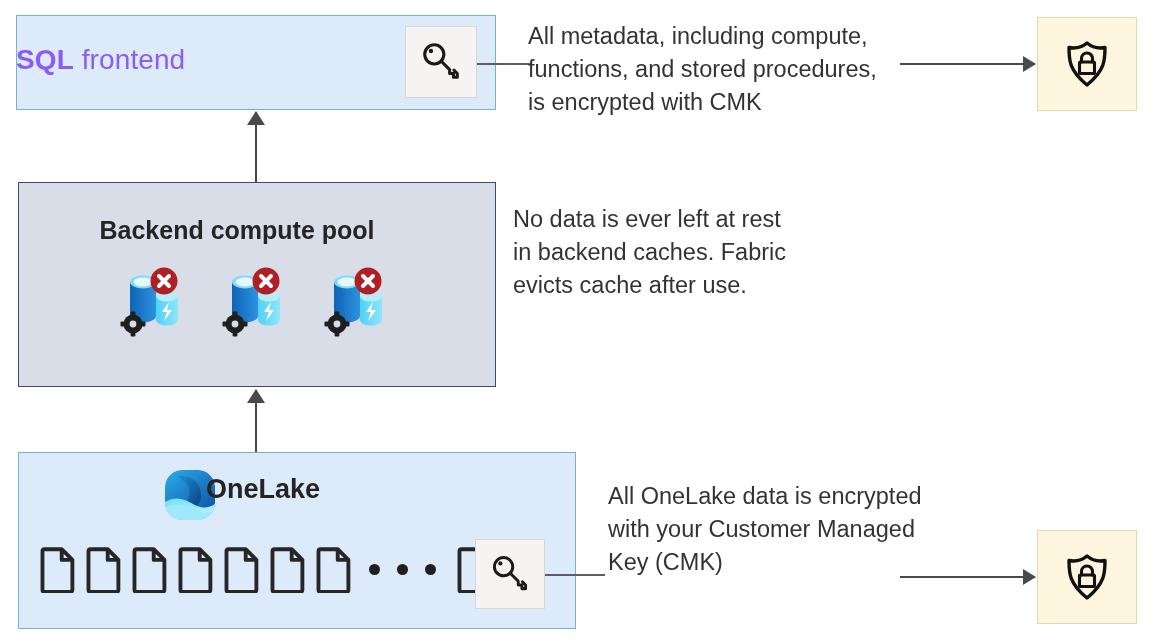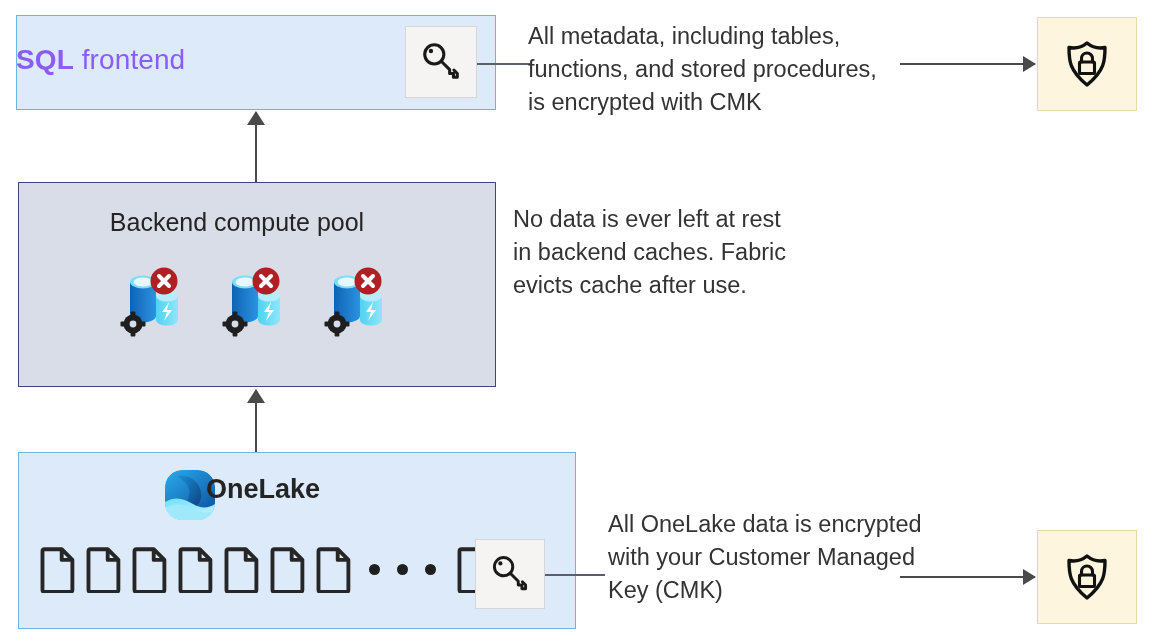--- a/index.html
+++ b/index.html
@@ -43,24 +43,24 @@
     text-align: left;
     font-size: 28px;
     letter-spacing: .1px;
     color: #8b5cf6;
     white-space: nowrap;
   }
   .sql-title b { font-weight: 700; }
   .sql-title span.reg { font-weight: 400; }
 
   .backend-title {
-    left: 18px; top: 208px; width: 438px;
+    left: 18px; top: 216px; width: 438px;
     text-align: center;
     font-size: 25px;
-    font-weight: 400;
+    font-weight: 700;
     color: #242424;
   }
 
   .onelake-title {
     left: 206px; top: 474px;
     font-size: 27px;
     font-weight: 700;
     color: #242424;
     white-space: nowrap;
   }
@@ -91,21 +91,21 @@
 
   
   .note {
     font-size: 23.5px;
     line-height: 33px;
     color: #333333;
     white-space: pre-line;
   }
   .note-sql     { left: 528px; top: 20px;  width: 400px; }
   .note-backend { left: 513px; top: 203px; width: 360px; }
-  .note-lake    { left: 608px; top: 508px; width: 400px; }
+  .note-lake    { left: 608px; top: 480px; width: 400px; }
 
   
   .hline {
     background: #5a5f6b;
     height: 1.6px;
   }
   .lead-sql  { left: 477px; top: 63px;  width: 53px; }
   .lead-lake { left: 545px; top: 574px; width: 60px; }
 
   .arrow-h {
@@ -184,21 +184,21 @@
     <g fill="none" stroke="#1a1a1a" stroke-width="3.2" stroke-linejoin="round" stroke-linecap="round">
       <circle cx="17" cy="16" r="10"></circle>
       <path d="M24.3 23.2 L33 32 L33 36 L37 36 L37 40 L41 40 L41 36 L37.5 32.5"></path>
     </g>
     <circle cx="13.5" cy="12.5" r="2.3" fill="#1a1a1a"></circle>
   </svg>
 </div>
 
 <div class="abs hline lead-sql"></div>
 
-<div class="abs note note-sql">All metadata, including tables,
+<div class="abs note note-sql">All metadata, including compute,
 functions, and stored procedures,
 is encrypted with CMK</div>
 
 <div class="abs arrow-h arrow-top"></div>
 
 <div class="abs shield-box shield-box-top">
   <svg width="52" height="52" viewBox="0 0 52 52">
     <path d="M26 5 C20 10 13 10.5 8 9.5 C8 22 8 32 26 47 C44 32 44 22 44 9.5 C39 10.5 32 10 26 5 Z" fill="none" stroke="#111111" stroke-width="3.4" stroke-linejoin="round"></path>
     <path d="M20.5 24 V20.5 a5.5 5.5 0 0 1 11 0 V24" fill="none" stroke="#111111" stroke-width="3.1" stroke-linecap="round"></path>
     <rect x="18.5" y="24" width="15" height="11.5" rx="1" fill="none" stroke="#111111" stroke-width="3.1"></rect>

